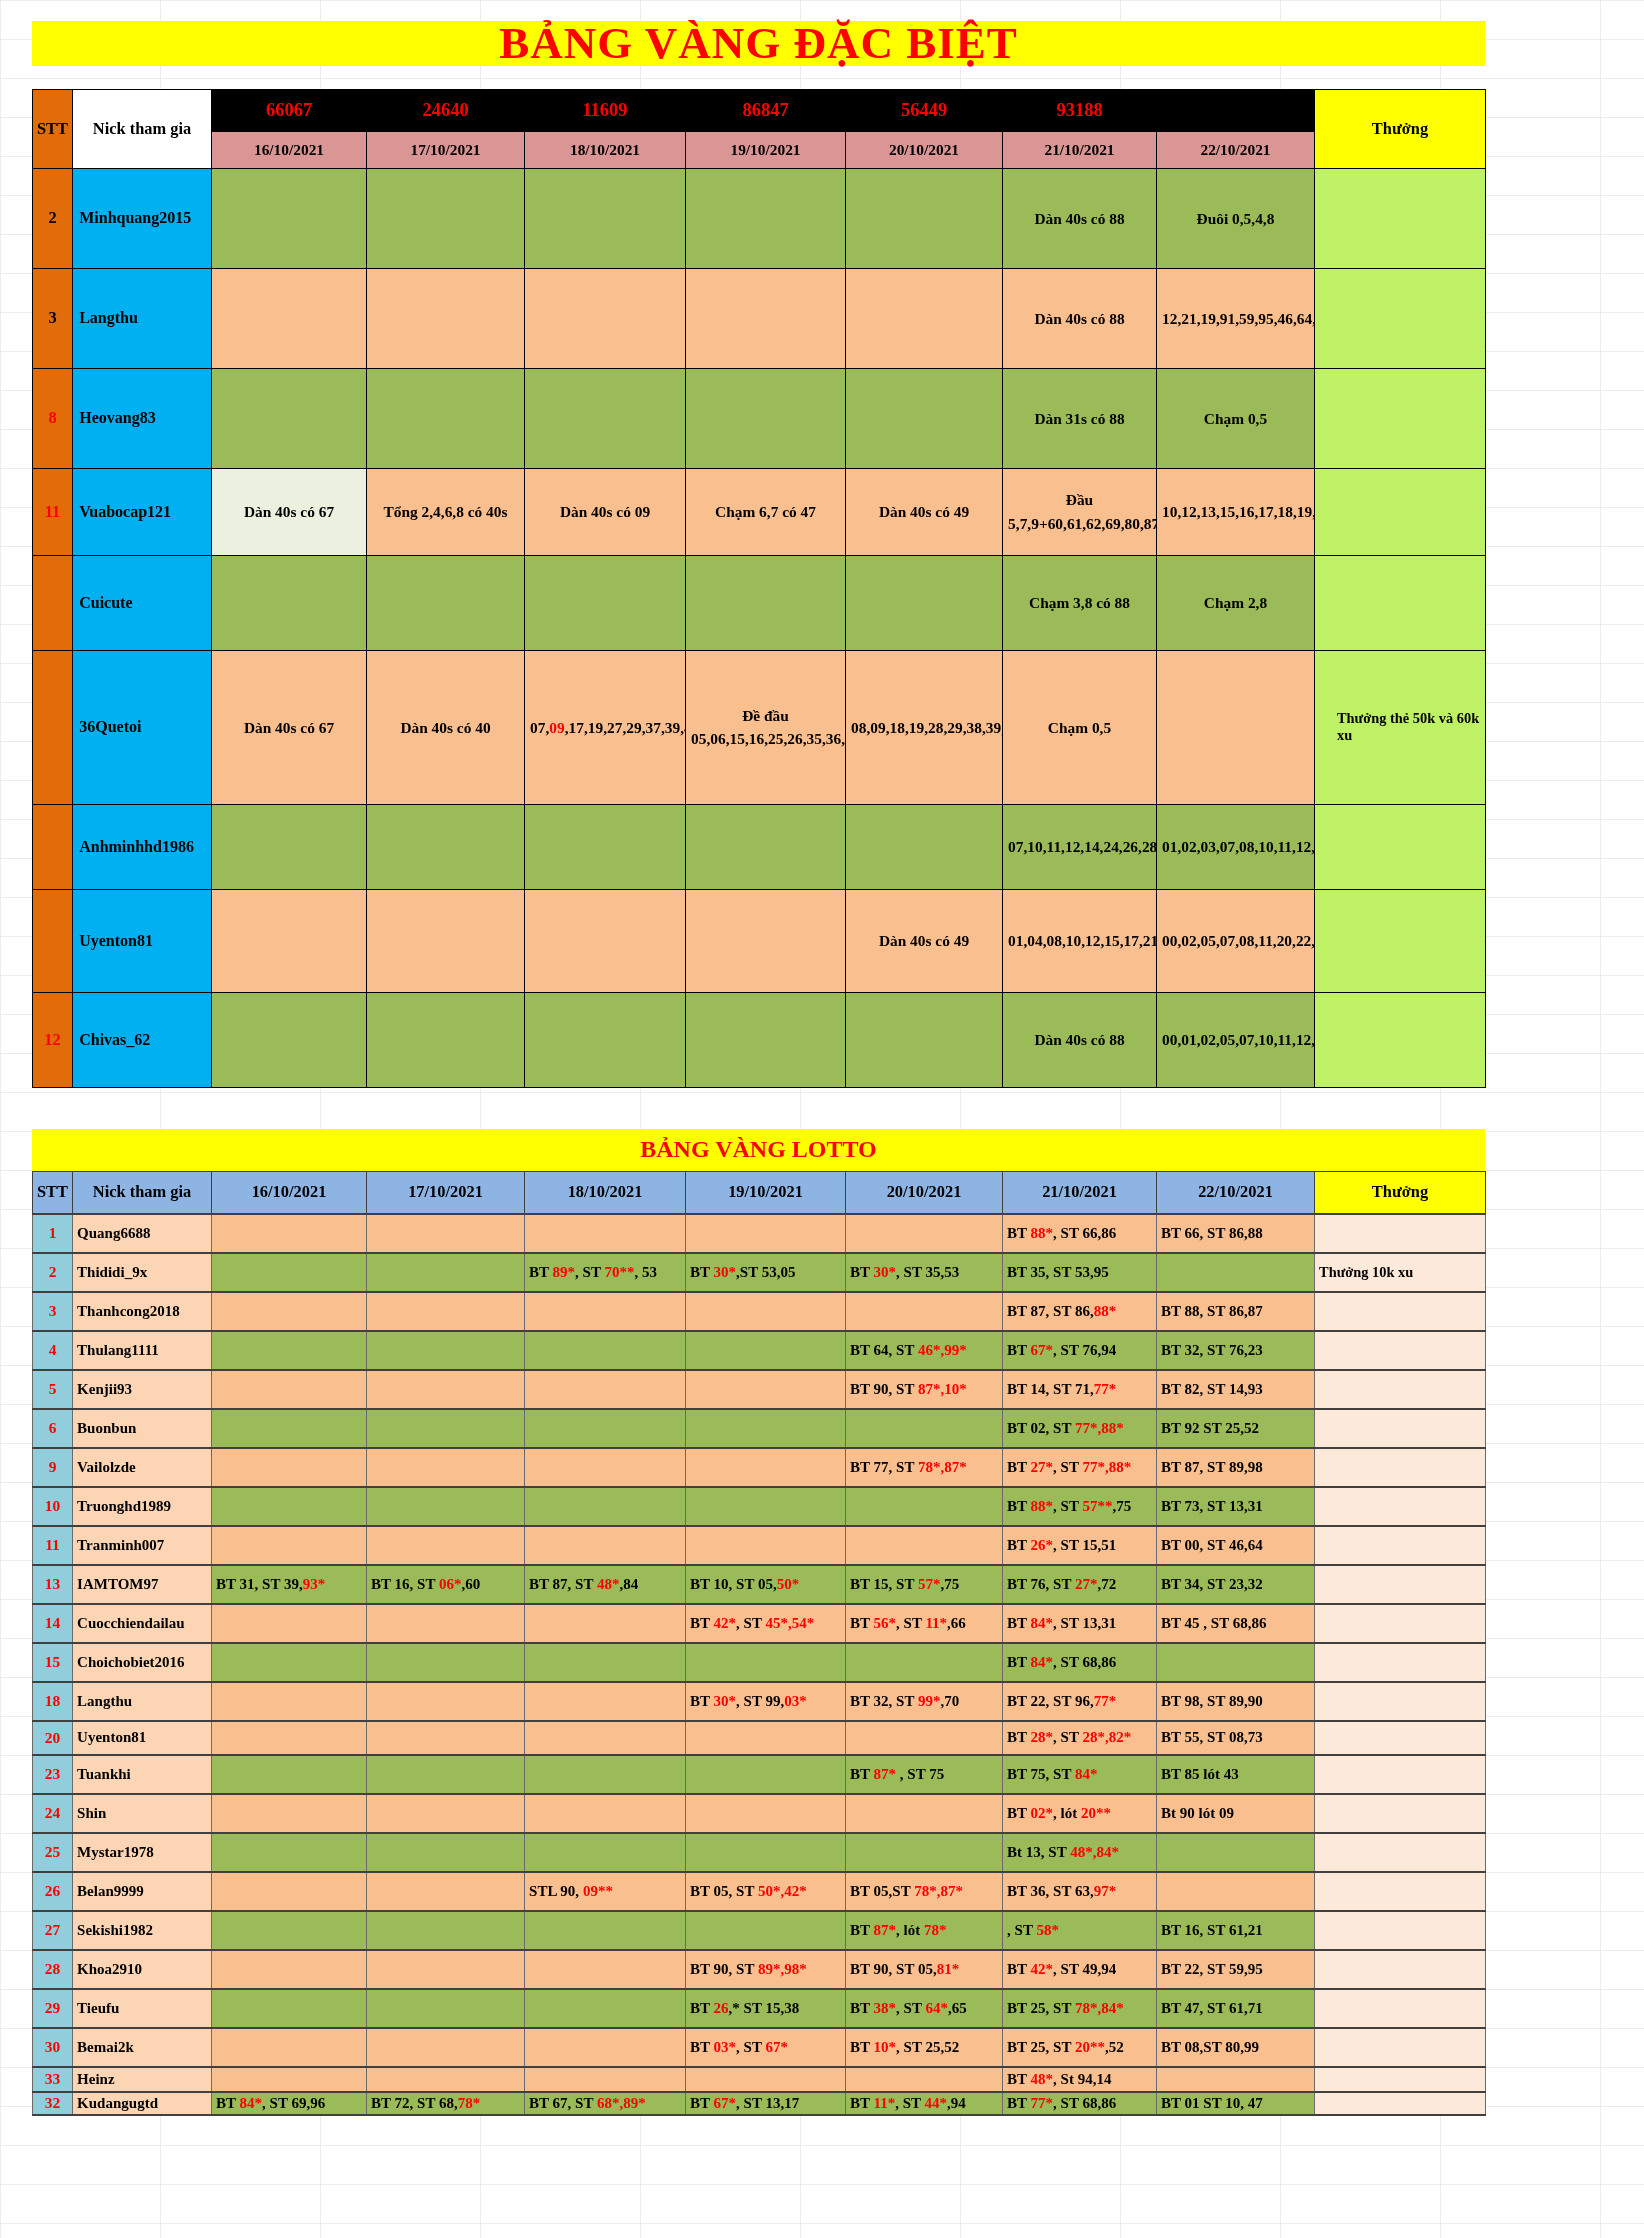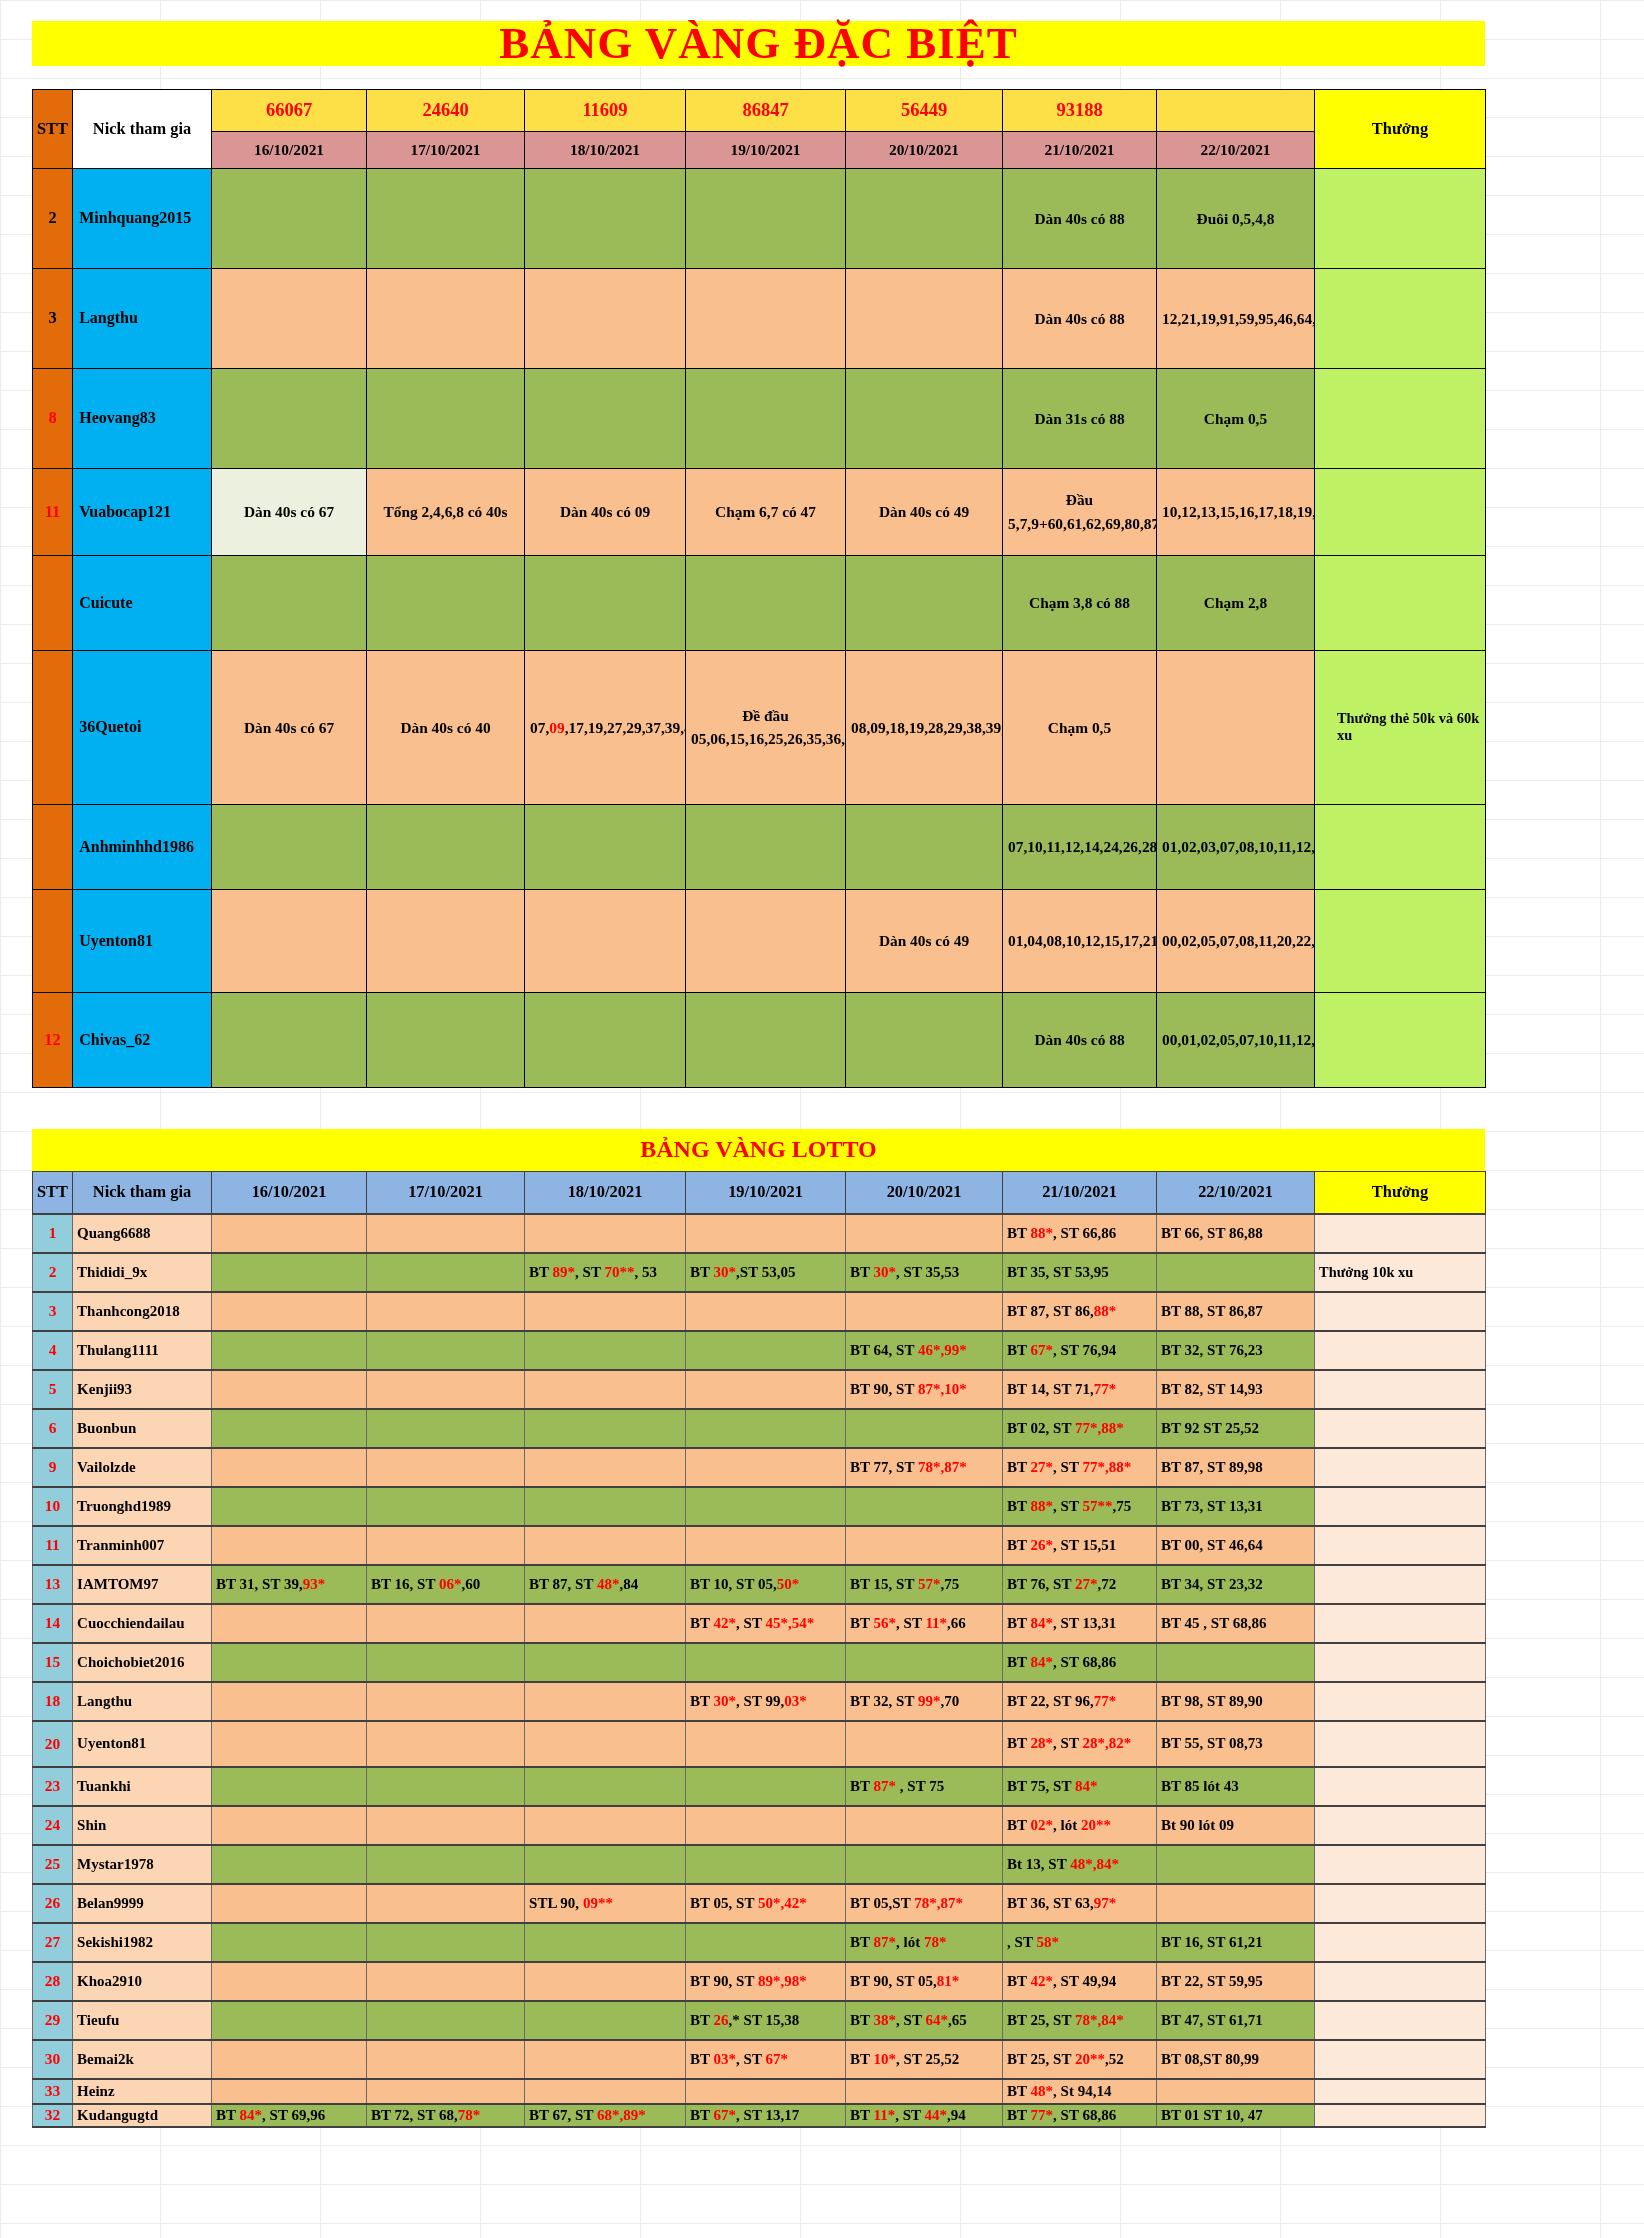--- a/index.html
+++ b/index.html
@@ -15,21 +15,21 @@
     background:#FFFF00;color:#FF0000;text-align:center;
     display:flex;align-items:center;justify-content:center;
   }
   .banner.special{height:45px;font-size:45px;letter-spacing:1px;}
   .banner.lotto{height:42px;font-size:24px;}
   .gap1{height:23px;}
   .gap2{height:41px;}
   table{border-collapse:collapse;table-layout:fixed;width:1453px;background:#fff;}
   
   table.special td, table.special th{border:1.5px solid #000;overflow:hidden;}
-  table.special .num-header{background:#fde047;color:#FF0000;font-size:18.5px;text-align:center;height:39px;}
+  table.special .num-header{background:#000000;color:#FF0000;font-size:18.5px;text-align:center;height:39px;}
   table.special .date-header{background:#D99694;font-size:15.4px;text-align:center;height:34px;}
   table.special .stt-h{background:#E26B0A;font-size:16.4px;text-align:center;}
   table.special .nick-h{background:#fff;font-size:16.4px;text-align:center;}
   table.special .reward-h{background:#FFFF00;font-size:16.4px;text-align:center;}
   table.special td.stt{background:#E26B0A;text-align:center;font-size:16.4px;}
   table.special td.nick{background:#00B0F0;text-align:left;font-size:16px;padding-left:6.2px;}
   table.special td.day{font-size:15.4px;text-align:center;padding:2.1px 5.1px;line-height:1.5;white-space:pre-line;}
   table.special td.reward{background:#bef264;font-size:14.4px;text-align:left;padding-left:22px;}
   
   table.lotto td, table.lotto th{border-left:1px solid #6a6a6a;border-right:1px solid #6a6a6a;border-top:2.6px solid #404040;border-bottom:2.6px solid #404040;overflow:hidden;}
@@ -386,21 +386,21 @@
           <td class="nick">Langthu</td>
           <td class="day band-peach"></td>
           <td class="day band-peach"></td>
           <td class="day band-peach"></td>
           <td class="day band-peach"><span>BT </span><span class="red">30*</span><span>, ST 99,</span><span class="red">03*</span></td>
           <td class="day band-peach"><span>BT 32, ST </span><span class="red">99*</span><span>,70</span></td>
           <td class="day band-peach"><span>BT 22, ST 96,</span><span class="red">77*</span></td>
           <td class="day band-peach">BT 98, ST 89,90</td>
           <td class="reward"></td>
         </tr>
-        <tr style="height: 46px; margin-left: 44px;">
+        <tr style="height: 34px; margin-left: 44px;">
           <td class="stt">20</td>
           <td class="nick">Uyenton81</td>
           <td class="day band-peach"></td>
           <td class="day band-peach"></td>
           <td class="day band-peach"></td>
           <td class="day band-peach"></td>
           <td class="day band-peach"></td>
           <td class="day band-peach"><span>BT </span><span class="red">28*</span><span>, ST </span><span class="red">28*,82*</span></td>
           <td class="day band-peach">BT 55, ST 08,73</td>
           <td class="reward"></td>

